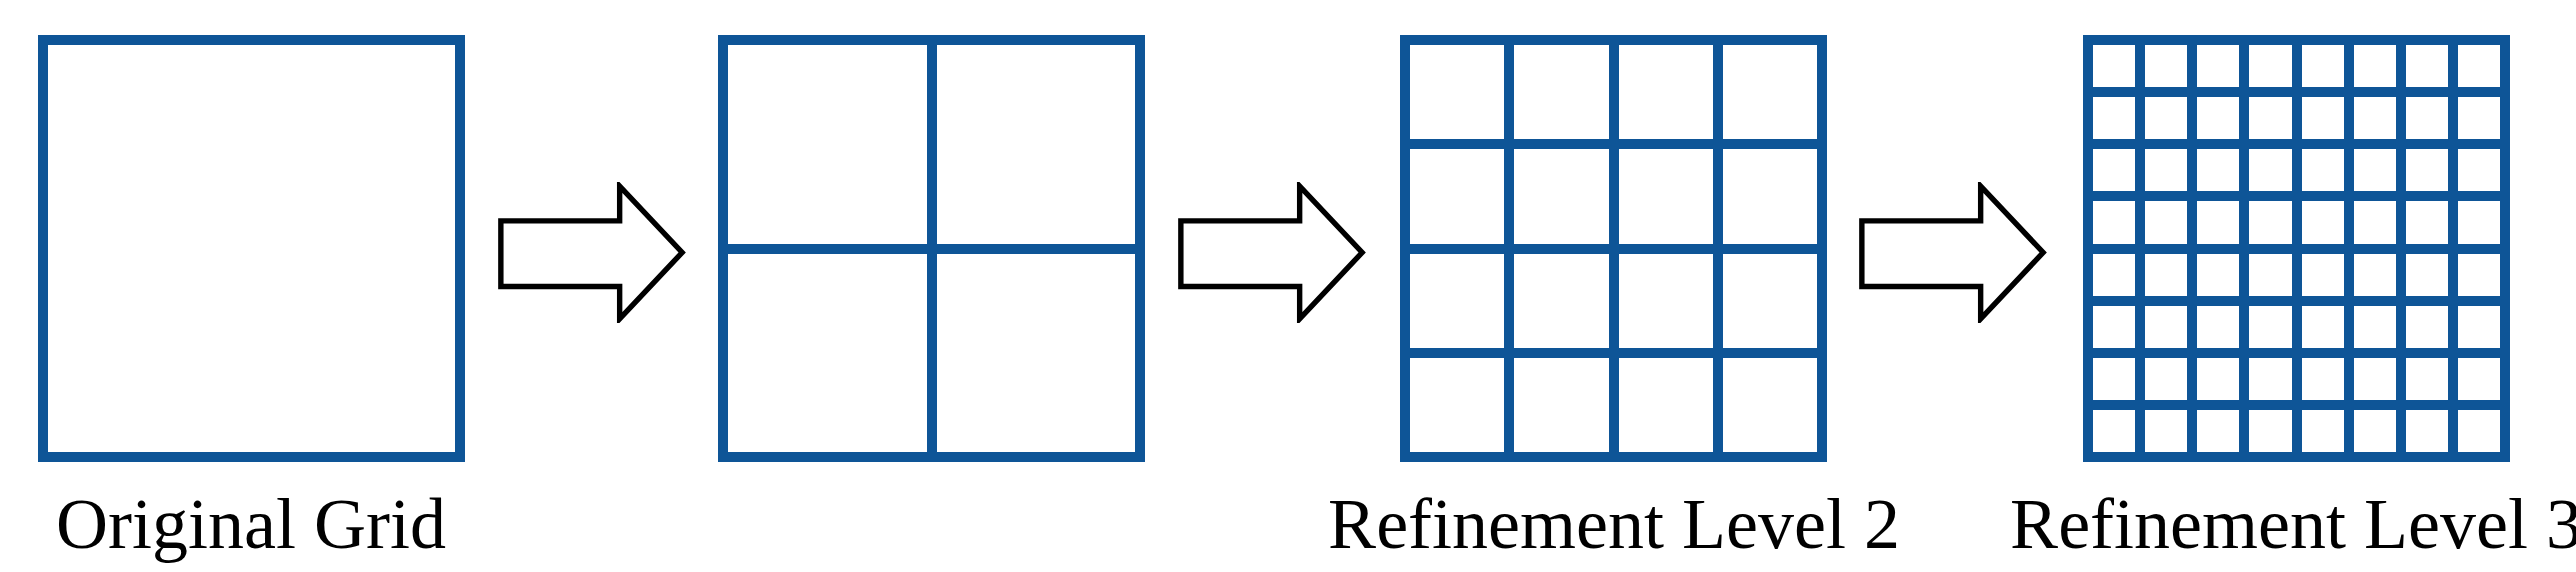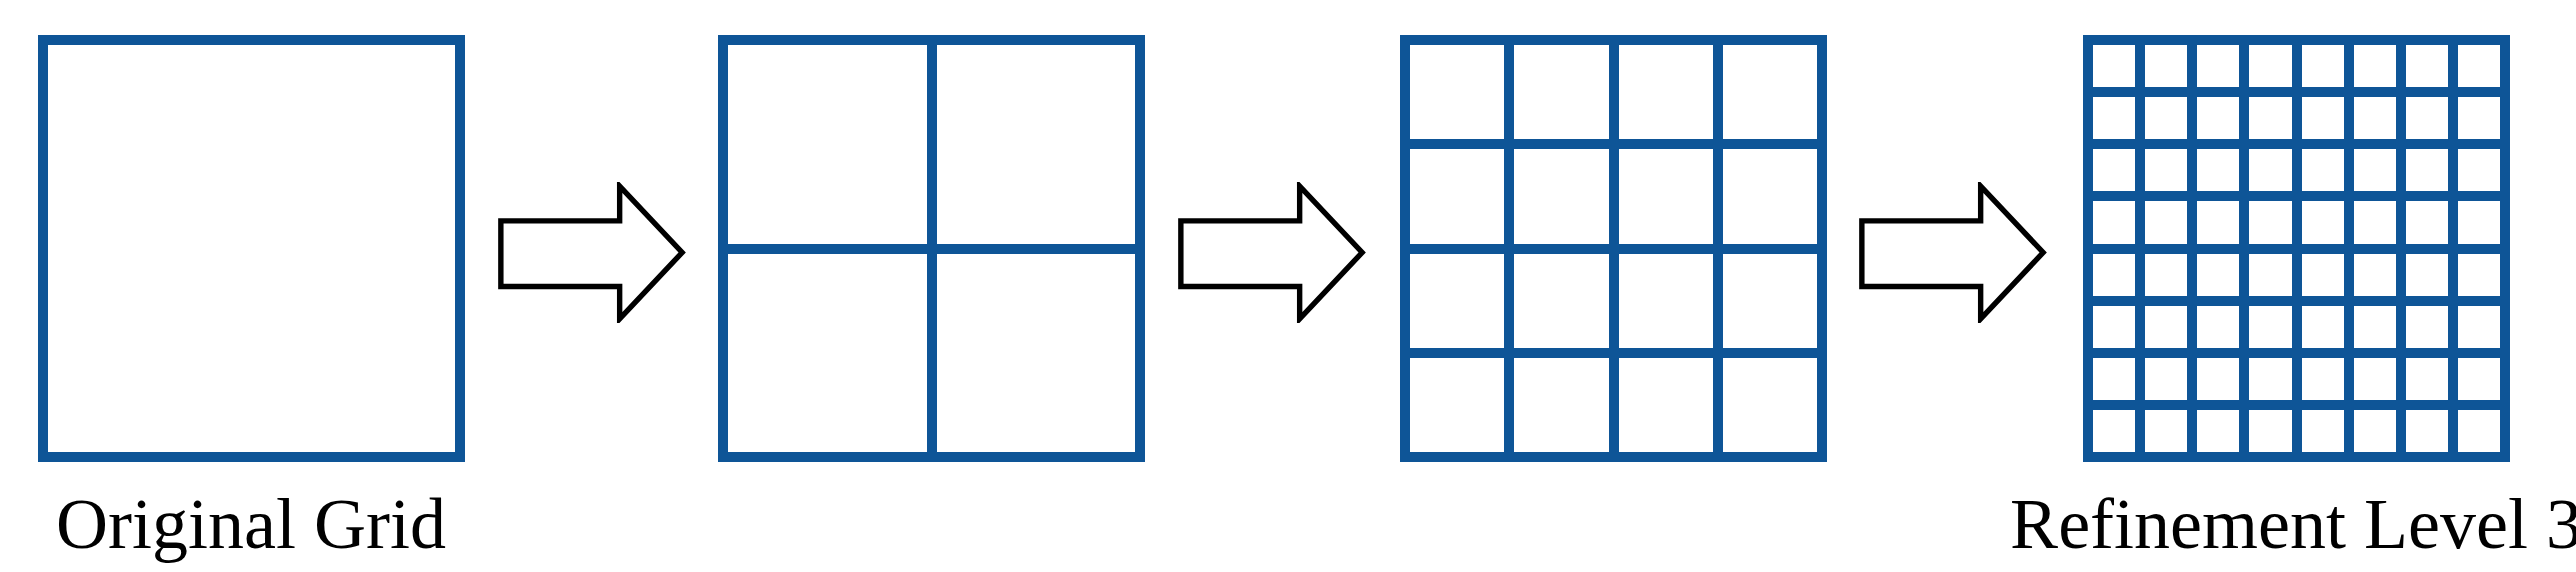--- a/index.html
+++ b/index.html
@@ -106,20 +106,21 @@
       <div class="cell"></div>
       <div class="cell"></div>
       <div class="cell"></div>
       <div class="cell"></div>
       <div class="cell"></div>
       <div class="cell"></div>
       <div class="cell"></div>
       <div class="cell"></div>
       <div class="cell"></div>
     </div>
+  <div class="panel-label" id="label-2">Refinement Level 2</div>
 
   <div class="arrow" id="arrow-2">
     <svg viewBox="-5 -5 245 182" xmlns="http://www.w3.org/2000/svg">
       <polygon points="0,45 154,45 154,0 235,86 154,172 154,130 0,130"></polygon>
     </svg>
   </div>
 
   <div class="grid-box" id="grid-3" style="grid-template-columns: repeat(8, 1fr); grid-template-rows: repeat(8, 1fr);">
       <div class="cell"></div>
       <div class="cell"></div>

